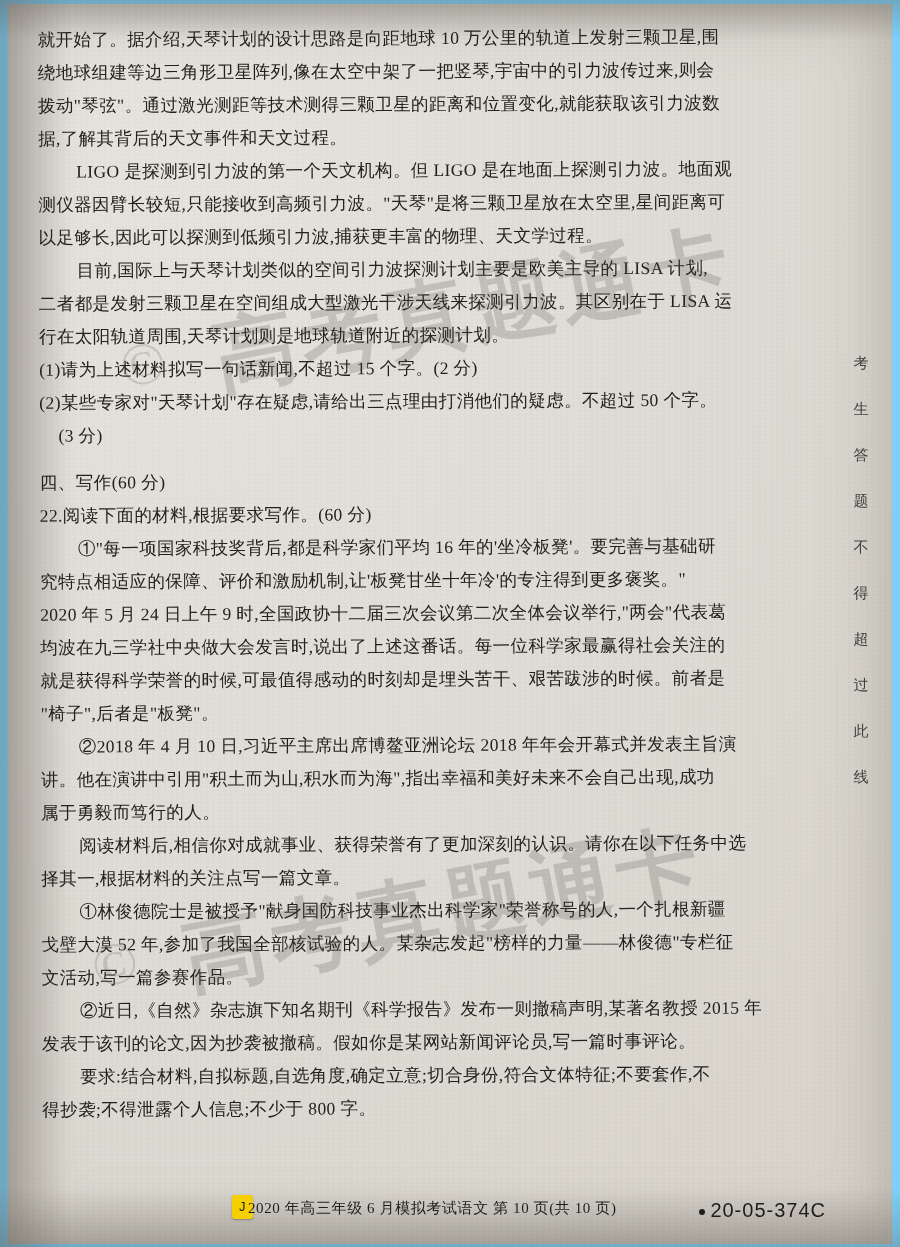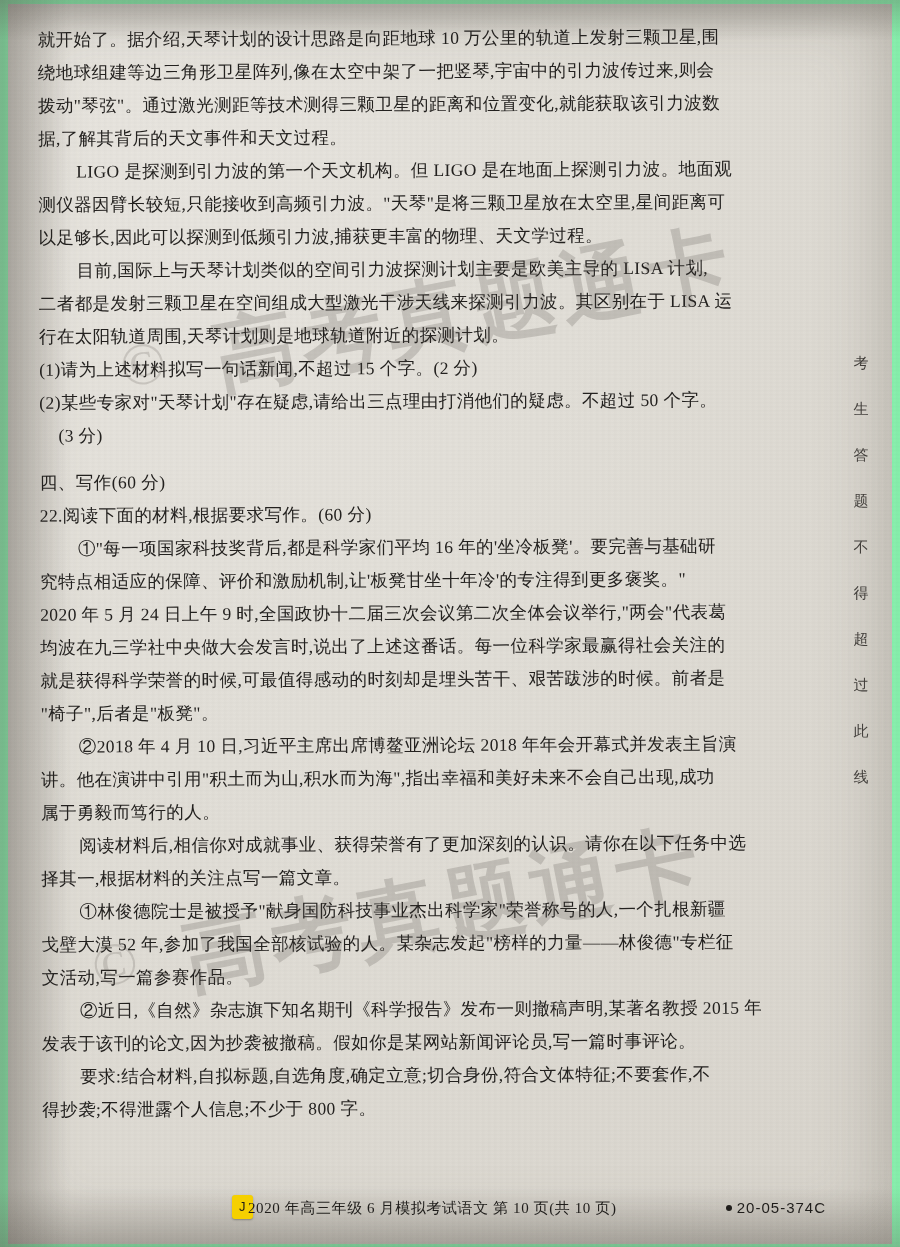--- a/index.html
+++ b/index.html
@@ -5,21 +5,21 @@
   html, body {
     margin: 0;
     padding: 0;
     background: #5c5c5c;
   }
   .page {
     position: relative;
     width: 900px;
     height: 1247px;
     overflow: hidden;
-    background: #86efac;
+    background: #7dd3fc;
     font-family: "Liberation Serif", "DejaVu Serif", serif;
   }
   
   .paper {
     position: absolute;
     left: 8px;
     top: 4px;
     width: 884px;
     height: 1240px;
     background:
@@ -147,21 +147,21 @@
     left: 248px;
     top: 4px;
     font-size: 15px;
     color: #1f1d1b;
     letter-spacing: 0.6px;
   }
   .footer-right {
     position: absolute;
     right: 74px;
     top: 4px;
-    font-size: 15px;
+    font-size: 20px;
     color: #1f1d1b;
     letter-spacing: 1px;
     font-family: "Liberation Sans", sans-serif;
   }
   .footer-dot {
     display: inline-block;
     width: 6px; height: 6px;
     border-radius: 50%;
     background: #1f1d1b;
     margin-right: 5px;

